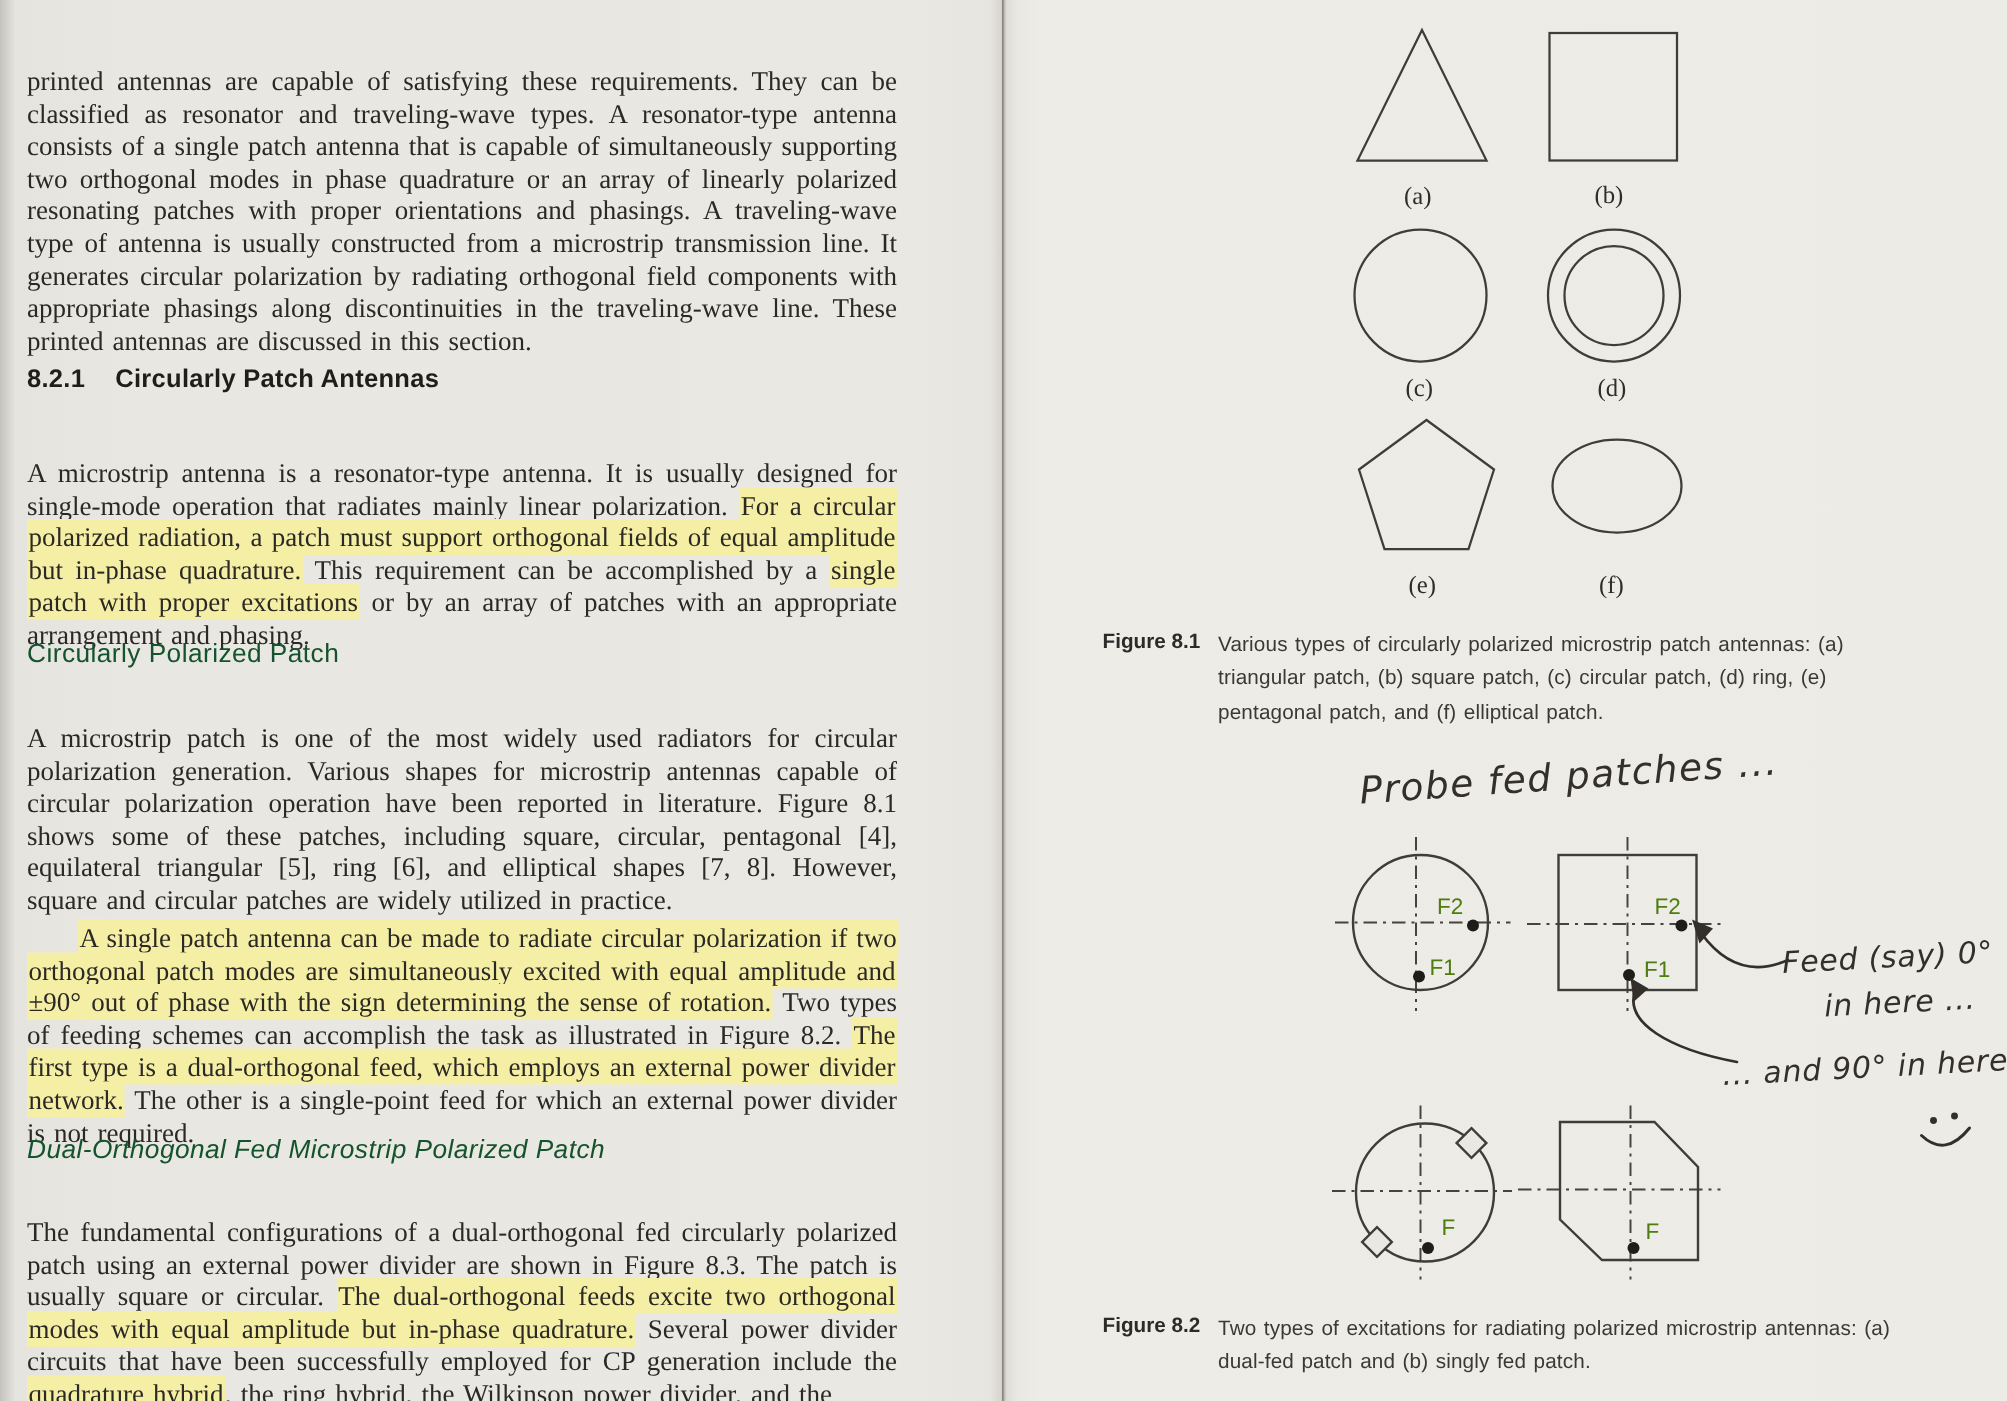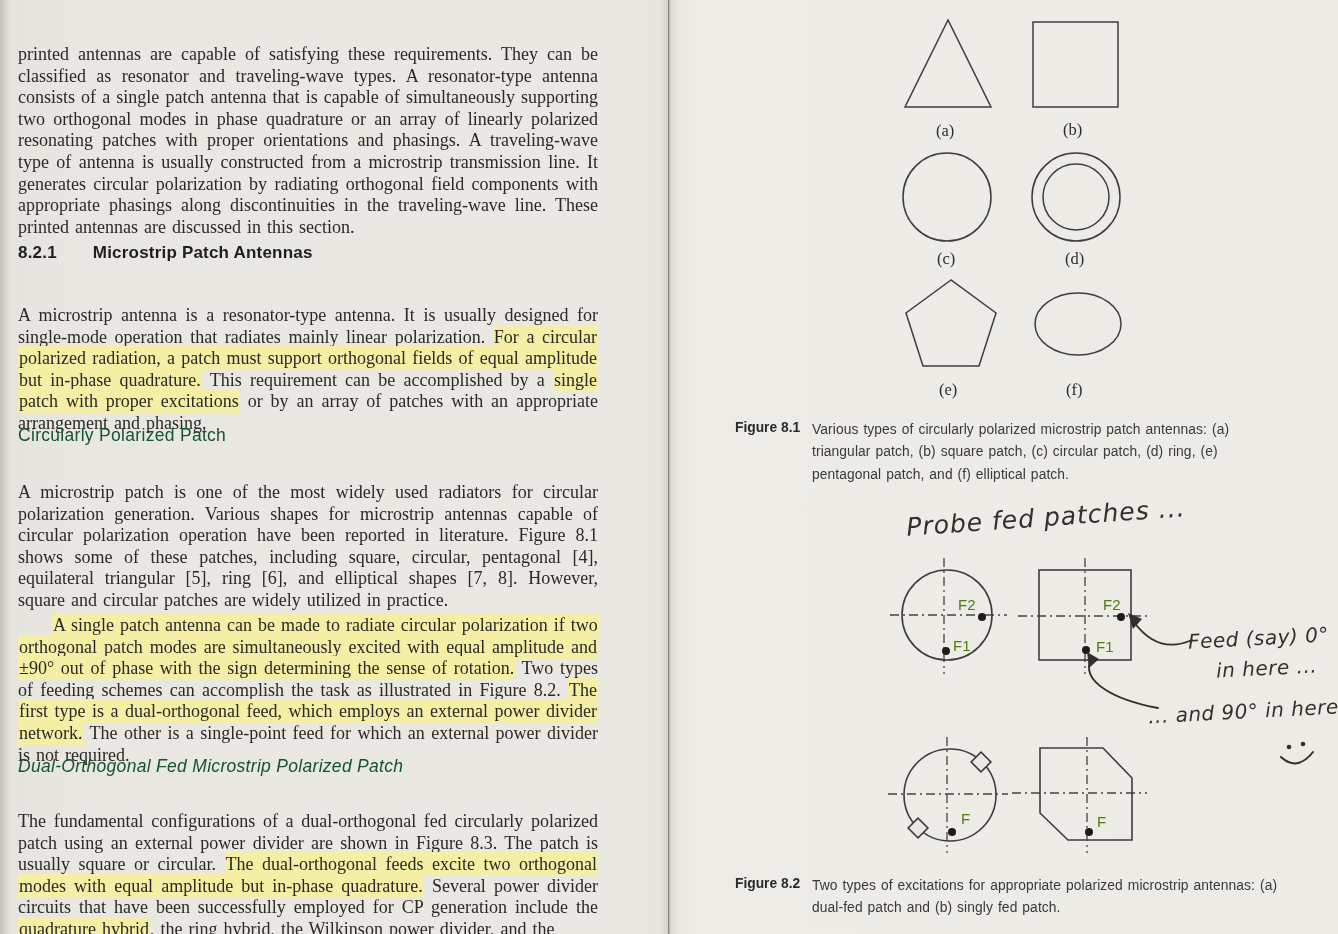--- a/index.html
+++ b/index.html
@@ -25,21 +25,21 @@
   }
   .body-para mark{
     background:#f5efa5;color:inherit;padding:2px 1px;
     box-decoration-break:clone;-webkit-box-decoration-break:clone;
   }
   .indent-first{text-indent:34px;}
   .sec-heading{
     font-family:"Liberation Sans", sans-serif;font-weight:bold;font-size:17px;color:#1f1e1c;
     letter-spacing:0.2px;
   }
-  .sec-heading .sec-num{margin-right:36px;text-align:center;}
+  .sec-heading .sec-num{margin-right:20px;text-align:center;}
   .subhead{
     font-family:"Liberation Sans", sans-serif;font-weight:400;font-size:17.5px;color:#14532d;
     letter-spacing:0.3px;
   }
   .subhead.italic{font-style:italic;font-weight:500;}
 
   
   .fig-svg{position:absolute;}
   .shape-label{
     position:absolute;font-family:"Liberation Serif", serif;font-size:16.5px;color:#2e2d2b;
@@ -66,21 +66,21 @@
 </head>
 <body>
 
 <div class="edge-left"></div>
 <div class="crease"></div>
 <div class="crease-line"></div>
 
 <div class="block body-para" style="top:20px;"><span>printed antennas are capable of satisfying these requirements. They can be classified as resonator and traveling-wave types. A resonator-type antenna consists of a single patch antenna that is capable of simultaneously supporting two orthogonal modes in phase quadrature or an array of linearly polarized resonating patches with proper orientations and phasings. A traveling-wave type of antenna is usually constructed from a microstrip transmission line. It generates circular polarization by radiating orthogonal field components with appropriate phasings along discontinuities in the traveling-wave line. These printed antennas are discussed in this section.</span></div>
 
 <div class="block sec-heading" style="top:243px;">
-  <span class="sec-num">8.2.1</span><span>Microstrip Patch Antennas</span>
+  <span class="sec-num">8.2.1</span><span>Circularly Patch Antennas</span>
 </div>
 
 <div class="block body-para" style="top:281px;"><span>A microstrip antenna is a resonator-type antenna. It is usually designed for single-mode operation that radiates mainly linear polarization. </span><mark>For a circular polarized radiation, a patch must support orthogonal fields of equal amplitude but in-phase quadrature.</mark><span> This requirement can be accomplished by a </span><mark>single patch with proper excitations</mark><span> or by an array of patches with an appropriate arrangement and phasing.</span></div>
 
 <div class="block subhead" style="top:425px;">Circularly Polarized Patch</div>
 
 <div class="block body-para" style="top:458px;"><span>A microstrip patch is one of the most widely used radiators for circular polarization generation. Various shapes for microstrip antennas capable of circular polarization operation have been reported in literature. Figure 8.1 shows some of these patches, including square, circular, pentagonal [4], equilateral triangular [5], ring [6], and elliptical shapes [7, 8]. However, square and circular patches are widely utilized in practice.</span></div>
 
 <div class="block body-para indent-first" style="top:591px;"><mark>A single patch antenna can be made to radiate circular polarization if two orthogonal patch modes are simultaneously excited with equal amplitude and ±90° out of phase with the sign determining the sense of rotation.</mark><span> Two types of feeding schemes can accomplish the task as illustrated in Figure 8.2. </span><mark>The first type is a dual-orthogonal feed, which employs an external power divider network.</mark><span> The other is a single-point feed for which an external power divider is not required.</span></div>
 
@@ -163,13 +163,13 @@
 <span class="feed-label" style="left:1096px;top:638px;">F1</span>
 <span class="feed-label" style="left:961px;top:810px;">F</span>
 <span class="feed-label" style="left:1097px;top:813px;">F</span>
 
 <div class="hand hand-title" style="left:906px;top:503px;">Probe fed patches ...</div>
 <div class="hand hand-note" style="left:1188px;top:626px;">Feed (say) 0°</div>
 <div class="hand hand-note" style="left:1216px;top:656px;">in here ...</div>
 <div class="hand hand-note" style="left:1148px;top:699px;">... and 90° in here !</div>
 
 <span class="caption-label" style="left:735px;top:876px;">Figure 8.2</span>
-<div class="caption-text" style="left:812px;top:875px;width:482px;">Two types of excitations for appropriate polarized microstrip antennas: (a) dual-fed patch and (b) singly fed patch.</div>
+<div class="caption-text" style="left:812px;top:875px;width:482px;">Two types of excitations for radiating polarized microstrip antennas: (a) dual-fed patch and (b) singly fed patch.</div>
 
 </body></html>

